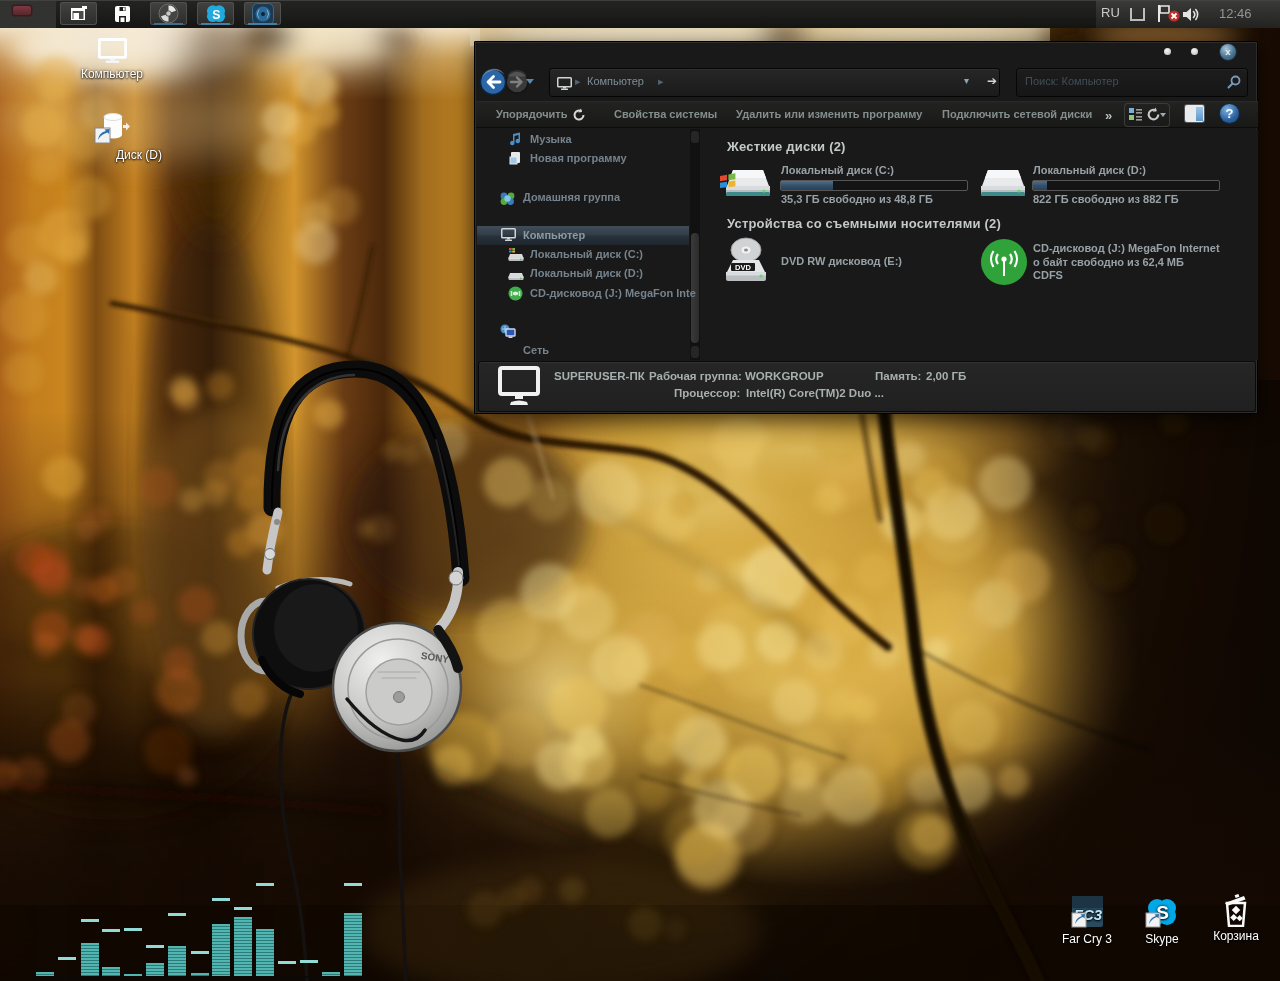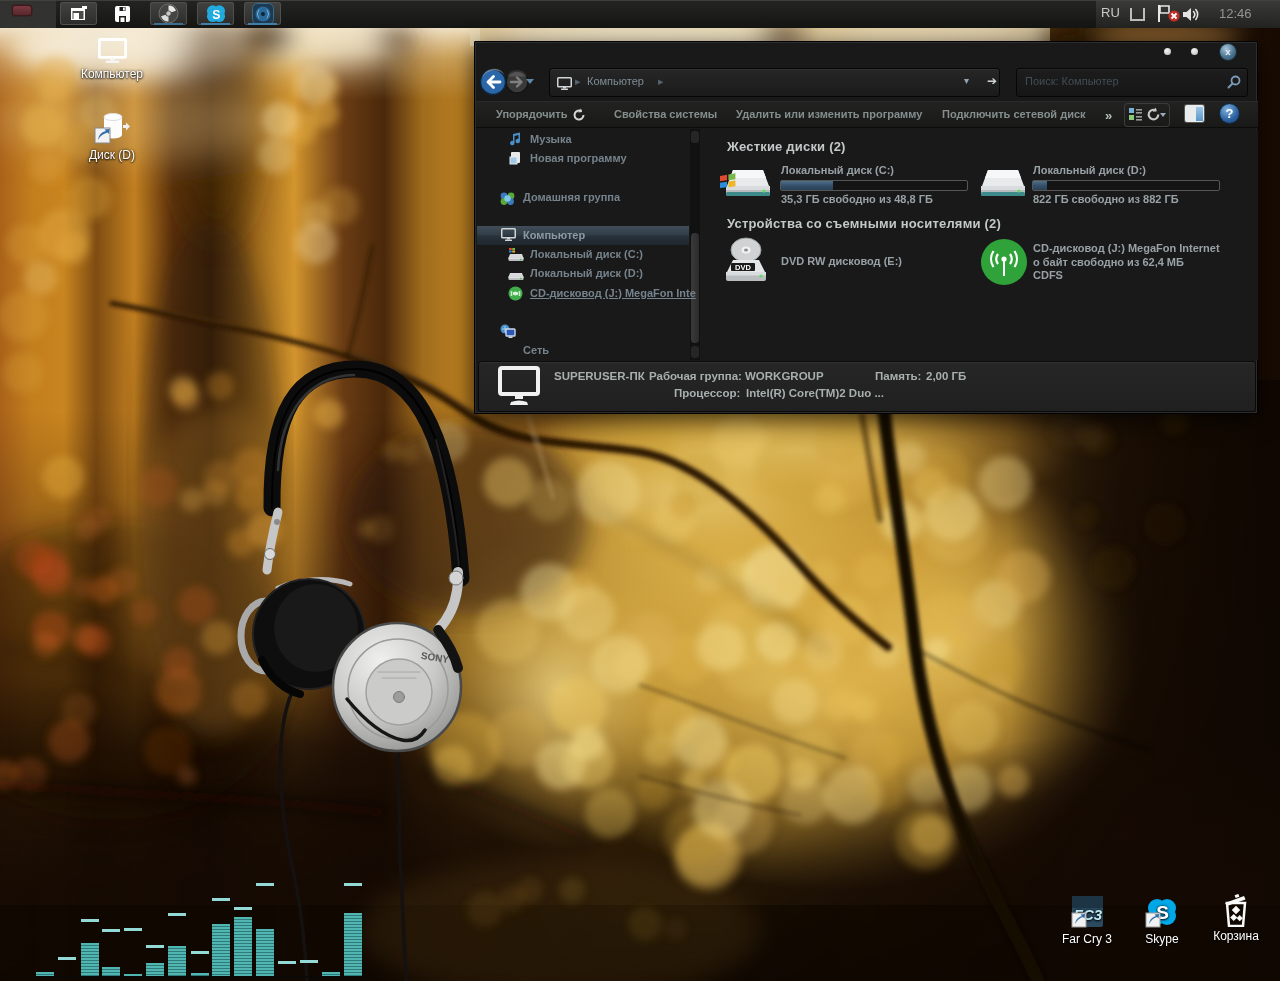--- a/index.html
+++ b/index.html
@@ -334,21 +334,21 @@
 </g>
 </svg>
 <div style="position:absolute;text-align:center;color:#fff;font:12px 'Liberation Sans',sans-serif;text-shadow:0 1px 2px rgba(0,0,0,.9),0 0 3px rgba(0,0,0,.8);left:62px;top:38px;width:100px">
 <svg width="29" height="26" viewBox="0 0 34 30" style="display:block;margin:0 auto">
 <rect x="1.5" y="1.5" width="31" height="21" rx="1.5" fill="none" stroke="#fff" stroke-width="3.4"></rect>
 <rect x="14" y="23" width="6" height="3" fill="#f5f5f5"></rect>
 <rect x="9" y="26" width="16" height="3" rx="1" fill="#f5f5f5"></rect>
 </svg>
 <div style="margin-top:3px">Компьютер</div>
   </div>
-<div style="position:absolute;text-align:center;color:#fff;font:12px 'Liberation Sans',sans-serif;text-shadow:0 1px 2px rgba(0,0,0,.9),0 0 3px rgba(0,0,0,.8);left:62px;top:112px;width:100px">
+<div style="position:absolute;text-align:right;color:#fff;font:12px 'Liberation Sans',sans-serif;text-shadow:0 1px 2px rgba(0,0,0,.9),0 0 3px rgba(0,0,0,.8);left:62px;top:112px;width:100px">
 <svg width="36" height="34" viewBox="0 0 36 34" style="display:block;margin:0 auto">
 <path d="M10 5 a9 3.5 0 0 1 18 0 v18 a9 3.5 0 0 1 -18 0 z" fill="#fdfdfd"></path>
 <ellipse cx="19" cy="5" rx="9" ry="3.5" fill="#fff" stroke="#ddd" stroke-width="1"></ellipse>
 <path d="M29 13 h3 v-2.5 l4 4 -4 4 V16 h-3 z" fill="#f0f0f0"></path>
 <rect x="1" y="16" width="15" height="15" fill="#f2f2f2" stroke="#888" stroke-width="1"></rect>
 <path d="M4 28 C5 22 8 20 12 19 l-1.5 -1.5 5 -0.5 -0.5 5 -1.5 -1.5 C9 22 6 24 4 28 z" fill="#2d6da8"></path>
 </svg>
 <div style="margin-top:2px">Диск (D)</div>
   </div>
 <div style="position:absolute;text-align:center;color:#fff;font:12px 'Liberation Sans',sans-serif;text-shadow:0 1px 2px rgba(0,0,0,.9),0 0 3px rgba(0,0,0,.8);left:1037px;top:896px;width:100px">
@@ -514,21 +514,21 @@
 </svg>
 <div style="position:absolute;left:1px;top:59px;width:782px;height:27px;
 background:linear-gradient(180deg,#222221,#191918);border-top:1px solid #2a2a2a;border-bottom:1px solid #0c0c0c"></div>
 <div style="position:absolute;top:66px;font:bold 11px 'Liberation Sans',sans-serif;color:#848e8e;white-space:nowrap;left:21px">Упорядочить</div>
 <svg width="14" height="14" viewBox="0 0 14 14" style="position:absolute;left:97px;top:66px">
 <path d="M 11.5 7 a4.5 4.5 0 1 1 -2 -3.7" fill="none" stroke="#d8d8d8" stroke-width="2"></path>
 <path d="M9 0.5 l1 3.5 -3.8 0.4 z" fill="#d8d8d8"></path>
     </svg>
 <div style="position:absolute;top:66px;font:bold 11px 'Liberation Sans',sans-serif;color:#848e8e;white-space:nowrap;left:139px">Свойства системы</div>
 <div style="position:absolute;top:66px;font:bold 11px 'Liberation Sans',sans-serif;color:#848e8e;white-space:nowrap;left:261px">Удалить или изменить программу</div>
-<div style="position:absolute;top:66px;font:bold 11px 'Liberation Sans',sans-serif;color:#848e8e;white-space:nowrap;left:467px">Подключить сетевой диск</div>
+<div style="position:absolute;top:66px;font:bold 11px 'Liberation Sans',sans-serif;color:#848e8e;white-space:nowrap;left:467px">Подключить сетевой диски</div>
 <div style="position:absolute;top:66px;font:bold 11px 'Liberation Sans',sans-serif;color:#848e8e;white-space:nowrap;left:630px;font-size:13px;color:#b8c0c0">»</div>
 <div style="position:absolute;left:650px;top:62px;width:44px;height:22px;border-radius:3px;box-shadow:0 0 0 1px #3c3c3c">
 <svg width="13" height="13" viewBox="0 0 13 13" style="position:absolute;left:4px;top:4px">
 <rect x="0" y="0" width="5" height="5" fill="#7ab0d8"></rect>
         <rect x="0" y="7" width="5" height="5" fill="#8ac87a"></rect>
 <rect x="7" y="1" width="6" height="1.6" fill="#9a9a9a"></rect>
         <rect x="7" y="4" width="6" height="1.6" fill="#9a9a9a"></rect>
 <rect x="7" y="8" width="6" height="1.6" fill="#9a9a9a"></rect>
         <rect x="7" y="11" width="6" height="1.6" fill="#9a9a9a"></rect>
 </svg>
@@ -599,21 +599,21 @@
       <path d="M3 5 h6 M6 2 v6" stroke="#9ecfea" stroke-width="1"></path>
 <rect x="7" y="5" width="9" height="7" rx="0.8" fill="#2a56b8" stroke="#cfd8e8" stroke-width="1.4"></rect>
 <rect x="9.5" y="12.5" width="4" height="1.5" fill="#cfd8e8"></rect>
     </svg>
 <div style="position:absolute;font:bold 11px 'Liberation Sans',sans-serif;color:#76838c;white-space:nowrap;left:55px;top:91px;color:#76838c;">Музыка</div>
 <div style="position:absolute;font:bold 11px 'Liberation Sans',sans-serif;color:#76838c;white-space:nowrap;left:55px;top:110px;color:#76838c;">Новая программу</div>
 <div style="position:absolute;font:bold 11px 'Liberation Sans',sans-serif;color:#76838c;white-space:nowrap;left:48px;top:149px;color:#76838c;">Домашняя группа</div>
 <div style="position:absolute;font:bold 11px 'Liberation Sans',sans-serif;color:#76838c;white-space:nowrap;left:48px;top:186.5px;color:#8b99a3;">Компьютер</div>
 <div style="position:absolute;font:bold 11px 'Liberation Sans',sans-serif;color:#76838c;white-space:nowrap;left:55px;top:206px;color:#76838c;">Локальный диск (C:)</div>
 <div style="position:absolute;font:bold 11px 'Liberation Sans',sans-serif;color:#76838c;white-space:nowrap;left:55px;top:225px;color:#76838c;">Локальный диск (D:)</div>
-<div style="position:absolute;font:bold 11px 'Liberation Sans',sans-serif;color:#76838c;white-space:nowrap;left:55px;top:244.5px;color:#76838c;text-decoration:underline;">CD-дисковод (J:) MegaFon Inte</div>
+<div style="position:absolute;font:bold 11px 'Liberation Sans',sans-serif;color:#76838c;white-space:nowrap;left:55px;top:244.5px;color:#76838c;">CD-дисковод (J:) MegaFon Inte</div>
 <div style="position:absolute;font:bold 11px 'Liberation Sans',sans-serif;color:#76838c;white-space:nowrap;left:48px;top:282px;color:#76838c;margin-top:20px;">Сеть</div>
 <div style="position:absolute;font:bold 13px 'Liberation Sans',sans-serif;color:#c3c8c8;letter-spacing:0.2px;white-space:nowrap;left:252px;top:97px">Жесткие диски (2)</div>
 <div style="position:absolute;font:bold 13px 'Liberation Sans',sans-serif;color:#c3c8c8;letter-spacing:0.2px;white-space:nowrap;left:252px;top:174px">Устройства со съемными носителями (2)</div>
 <svg width="52" height="32" viewBox="0 0 52 32" style="position:absolute;left:244px;top:126px">
 <path d="M14 2 L44 2 L50 18 L8 18 z" fill="#e8eaeb"></path>
 <path d="M14 2 L44 2 L47 10 L11 10 z" fill="#f6f7f8"></path>
 <rect x="7" y="18" width="44" height="10" rx="2" fill="#b9bdbf"></rect>
 <rect x="7" y="18" width="44" height="4" fill="#d8dcde"></rect>
 <rect x="7" y="24" width="44" height="4" rx="1.5" fill="#3e8a8a"></rect>
 <circle cx="45" cy="23" r="1.6" fill="#5fdf5f"></circle>

